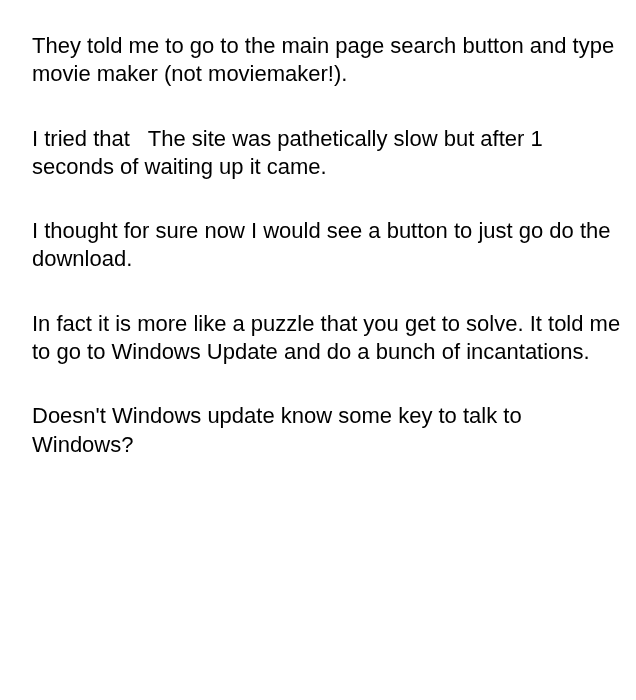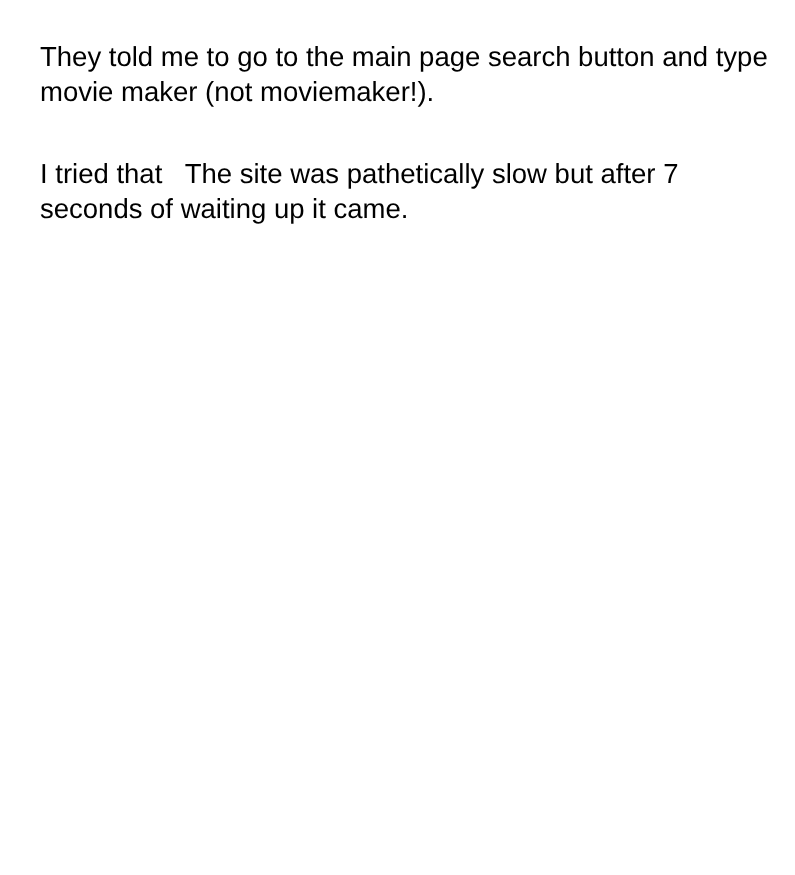--- a/index.html
+++ b/index.html
@@ -26,15 +26,21 @@
     color: #000000;
     white-space: pre-wrap; 
   }
 </style>
 </head>
 <body>
 
 <main class="doc">
   <p>They told me to go to the main page search button and type
 movie maker (not moviemaker!).</p>
-  <p>I tried that   The site was pathetically slow but after 7
+  <p>I tried that   The site was pathetically slow but after 1
 seconds of waiting up it came.</p>
+  <p>I thought for sure now I would see a button to just go do the
+download.</p>
+  <p>In fact it is more like a puzzle that you get to solve. It told me
+to go to Windows Update and do a bunch of incantations.</p>
+  <p>Doesn't Windows update know some key to talk to
+Windows?</p>
 </main>
 
 </body></html>

